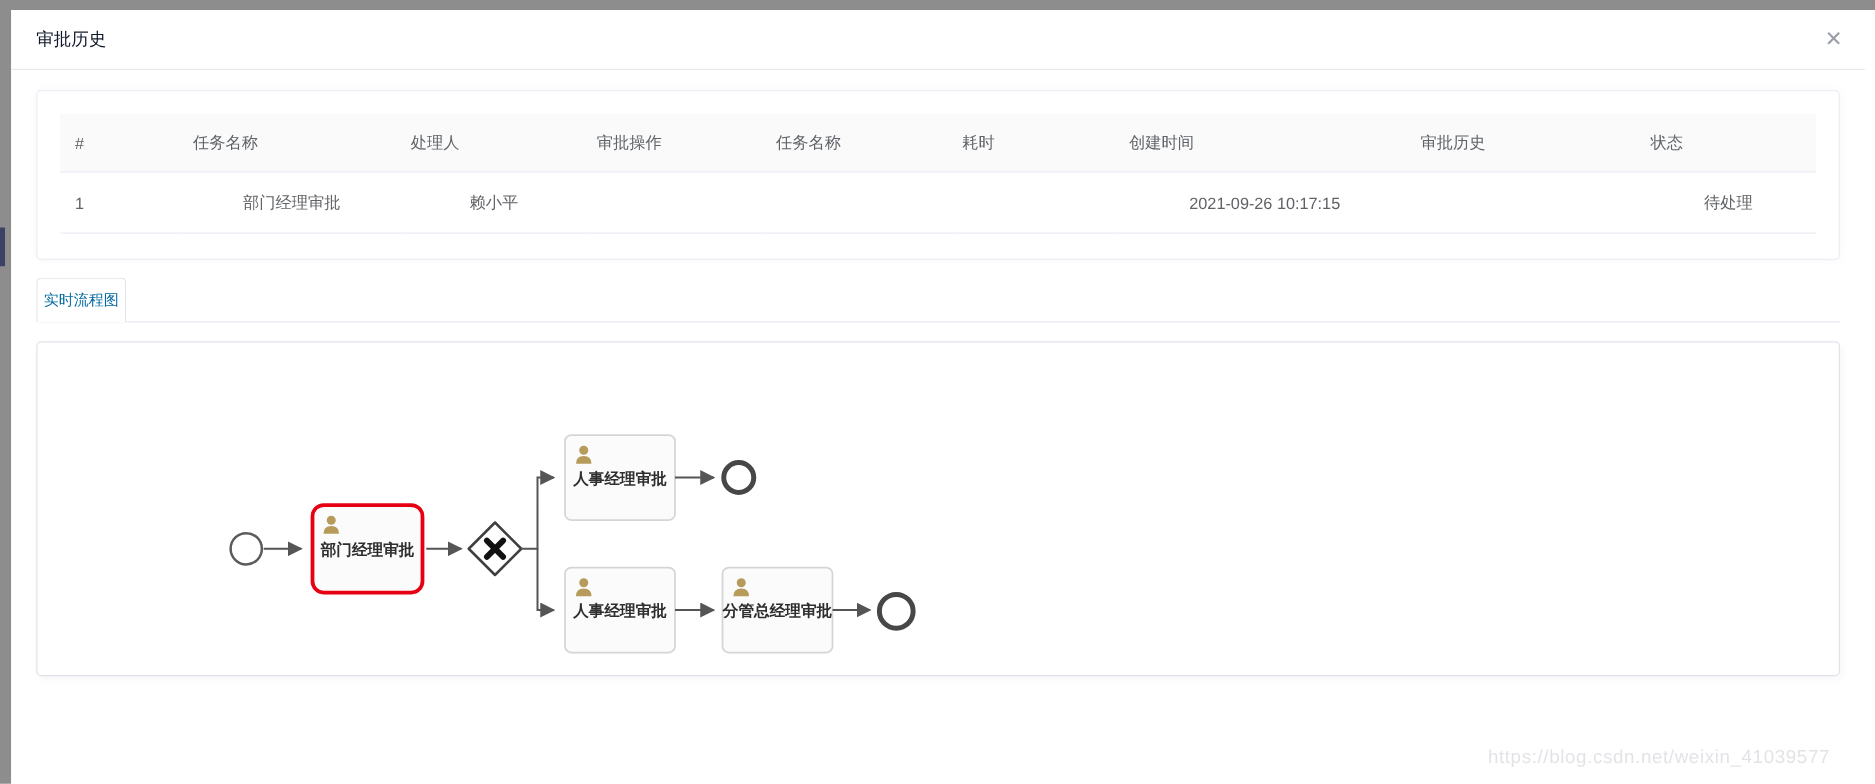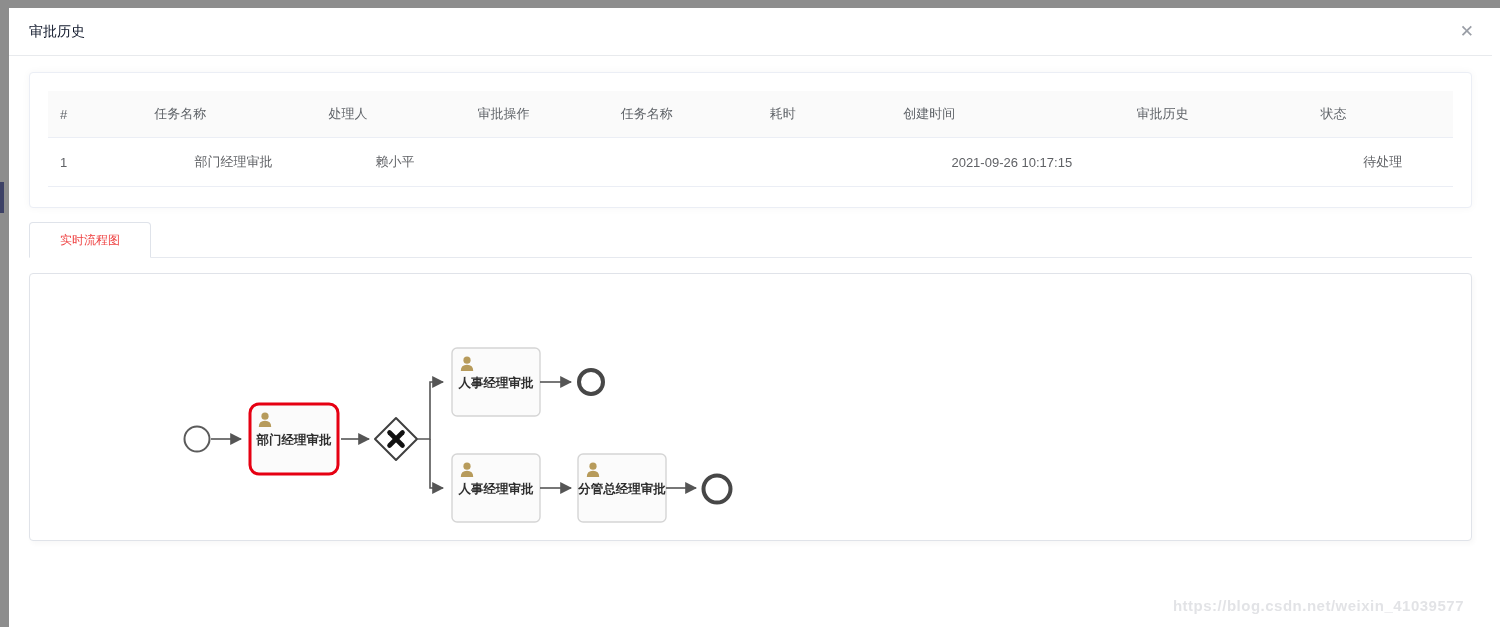--- a/index.html
+++ b/index.html
@@ -17,30 +17,30 @@
      box-shadow:0 0 8px rgba(0,0,0,.04); background:#fff; }
   .card-header { padding:21px 18px; border-bottom:1px solid #ebeef5; font-size:14px; color:#303133; }
   .card-body { padding:18px 18px 20px; }
   table.history { width:100%; border-collapse:collapse; table-layout:fixed; font-size:13px; }
   table.history th { background:#fafafa; color:#5f6368; font-weight:400;
      padding:14px 8px; text-align:left; border-bottom:1px solid #ebeef5; }
   table.history td { color:#606266; padding:15px 8px; text-align:center; border-bottom:1px solid #ebeef5; }
   table.history th.col-idx, table.history td.col-idx { text-align:left; padding-left:12px; }
   .muted { color:#a2a6ae; }
   .tabbar { margin:14px 20px 0; height:36px; border-bottom:1px solid #e6e9ef; }
-  .tab { display:inline-block; height:36px; line-height:34px; padding:0 30px; margin-bottom:-1px;
+  .tab { display:inline-block; height:36px; line-height:34px; padding:0 5px; margin-bottom:-1px;
      background:#fff; border:1px solid #dfe3ea; border-bottom:1px solid #fff;
-     border-radius:4px 4px 0 0; color:#ef4444; font-size:12px; cursor:pointer; }
+     border-radius:4px 4px 0 0; color:#0369a1; font-size:12px; cursor:pointer; }
   .flow-panel { margin:15px 20px 0; height:268px; border:1px solid #e0e3e9; border-radius:4px;
      background:#fff; position:relative; box-shadow:2px 3px 5px rgba(0,0,0,.03); }
   .flow-panel svg { position:absolute; left:0; top:0; }
   .node-label { font-size:12.5px; font-weight:bold; fill:#2e2e2e;
      font-family:"Liberation Sans","DejaVu Sans",sans-serif; }
   .watermark { position:absolute; right:28px; top:589px; font-size:15px;
-     color:rgba(185,188,195,.42); letter-spacing:.5px; pointer-events:none;font-weight:bold; }
+     color:rgba(185,188,195,.42); letter-spacing:.5px; pointer-events:none; }
 </style>
 </head>
 <body>
 
 <div class="top-strip"></div>
 <div class="left-strip"></div>
 <div class="left-navy"></div>
 
 <div class="modal">
   <div class="modal-header">

